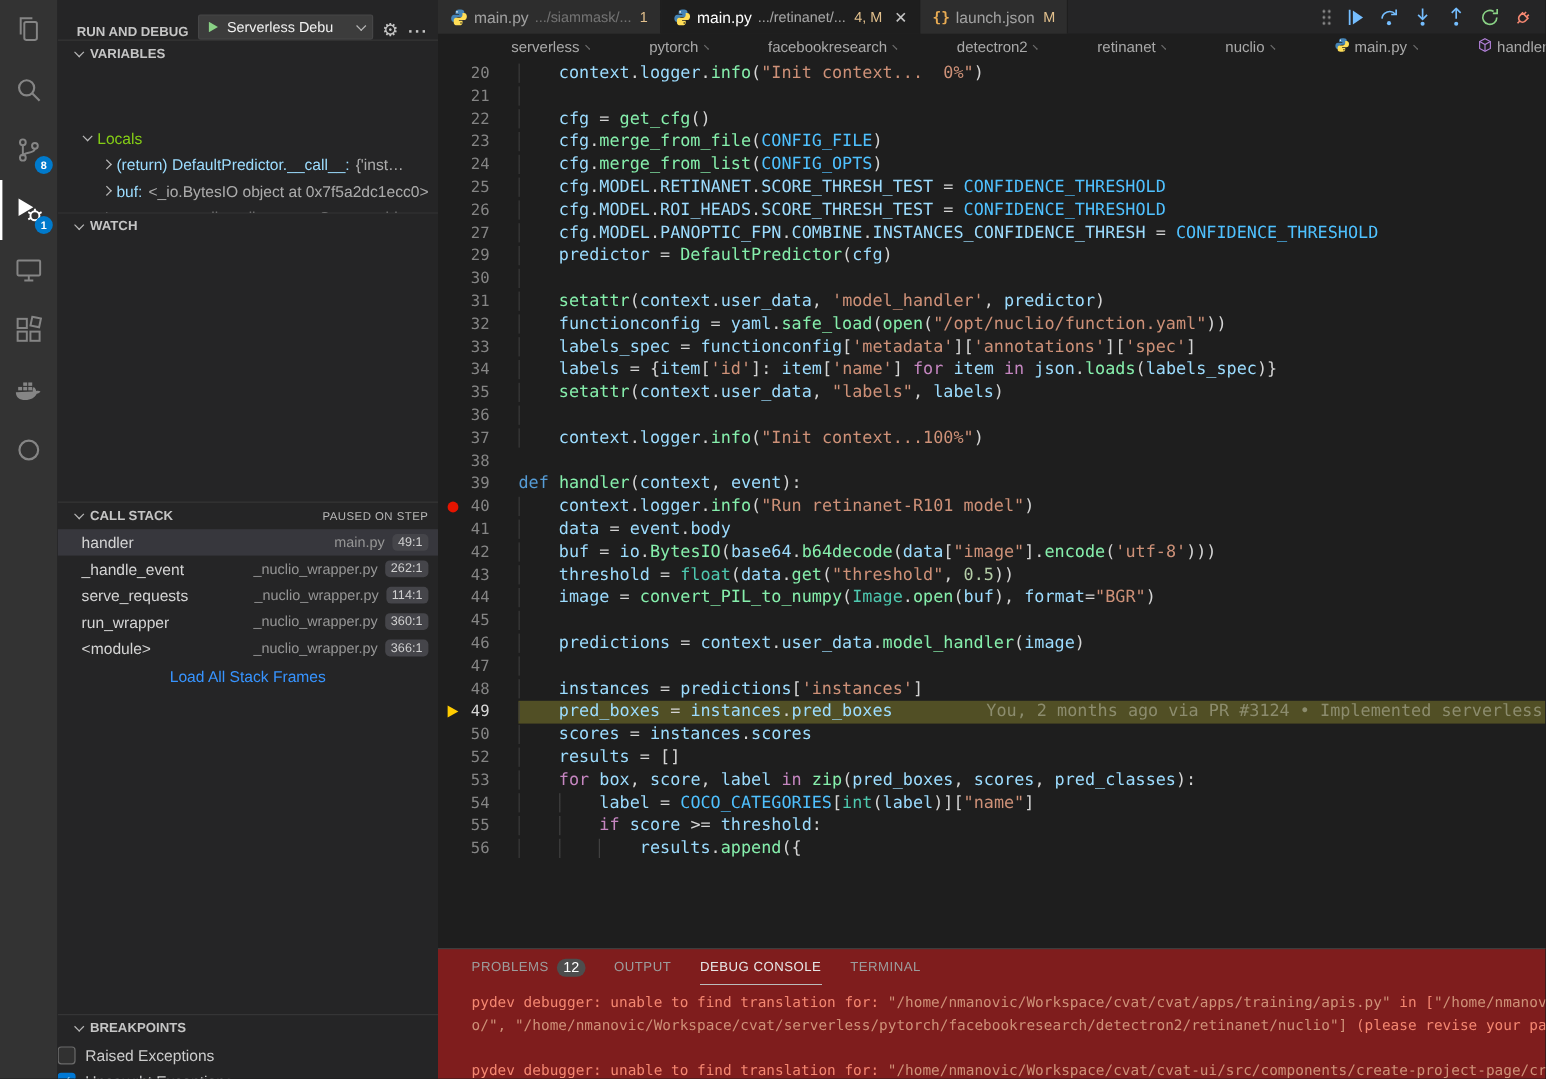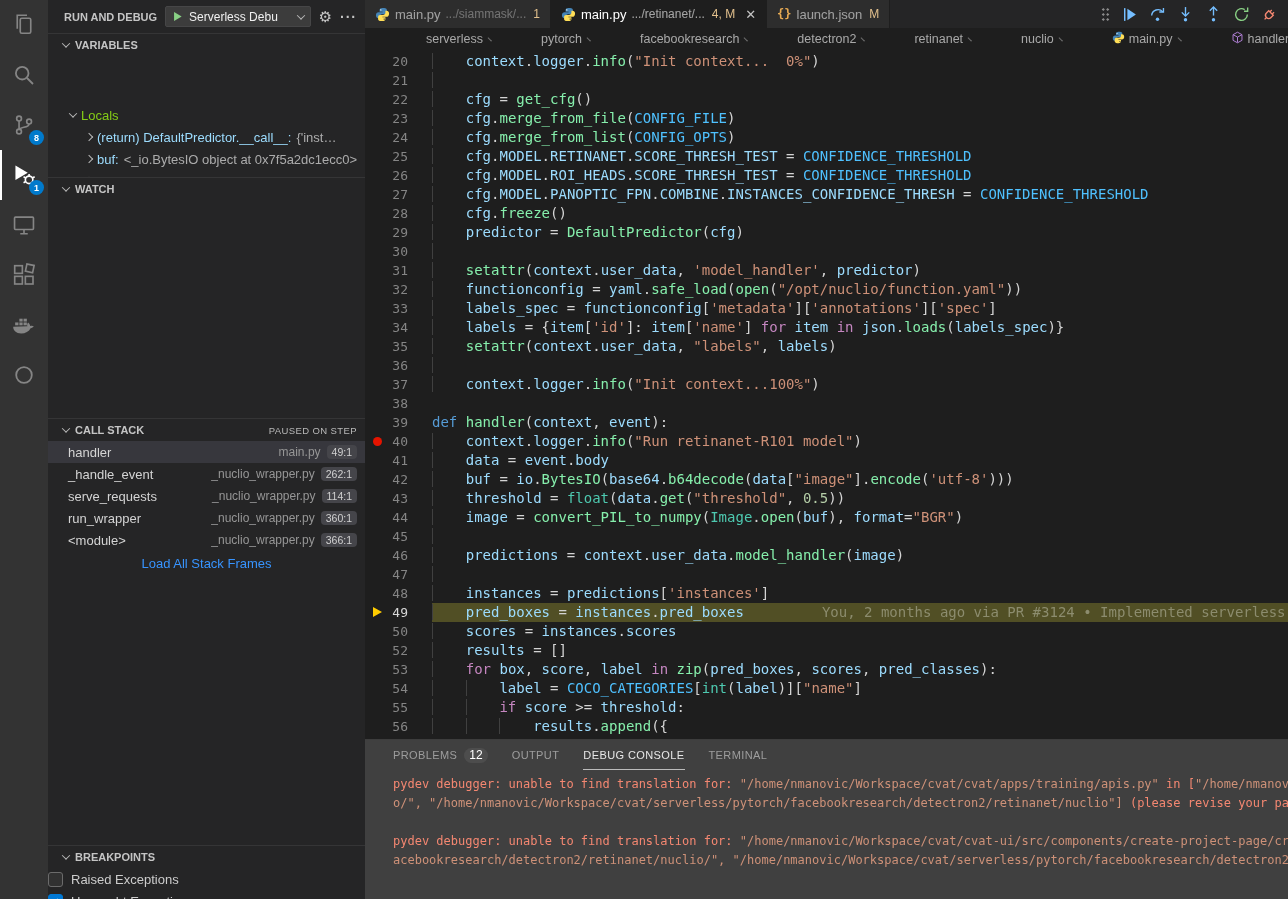--- a/index.html
+++ b/index.html
@@ -8,21 +8,21 @@
 
   
   .activitybar{width:48px;flex:none;background:#333333;display:flex;flex-direction:column;}
   .ab-item{height:50px;position:relative;display:flex;align-items:center;justify-content:center;color:#858585;cursor:pointer;}
   .ab-item.active{color:#ffffff;border-left:2px solid #ffffff;padding-right:2px;}
   .ab-ic svg{width:24px;height:24px;display:block;}
   .ab-badge{position:absolute;right:4px;bottom:5px;background:#007acc;color:#fff;font-size:9px;min-width:15px;height:15px;border-radius:50%;display:flex;align-items:center;justify-content:center;font-weight:700;}
 
   
   .sidebar{width:317px;flex:none;background:#252526;display:flex;flex-direction:column;overflow:hidden;font-size:13px;}
-  .sb-header{height:33px;flex:none;display:flex;align-items:center;gap:8px;padding:0 8px 0 16px;}
+  .sb-header{height:33px;flex:none;display:flex;align-items:flex-end;gap:8px;padding:0 8px 0 16px;}
   .sb-title{font-size:11px;font-weight:700;color:#c5c5c5;white-space:nowrap;}
   .cfg-dd{flex:1;min-width:0;height:21px;background:#3c3c3c;border:1px solid #464647;border-radius:2px;display:flex;align-items:center;gap:6px;padding:0 6px;font-size:12px;color:#f0f0f0;cursor:pointer;}
   .cfg-dd .lbl{flex:1;min-width:0;overflow:hidden;white-space:nowrap;}
   .gear{font-size:15px;color:#c5c5c5;cursor:pointer;line-height:1;}
   .more{font-size:14px;font-weight:700;color:#c5c5c5;cursor:pointer;letter-spacing:1px;line-height:1;}
 
   .chev-d,.chev-r{width:6px;height:6px;border-right:1.3px solid #b8b8b8;border-bottom:1.3px solid #b8b8b8;display:inline-block;flex:none;}
   .chev-d{transform:rotate(45deg) translate(-1px,-1px);}
   .chev-r{transform:rotate(-45deg);}
   .sep-chev{width:4.5px;height:4.5px;border-right:1.2px solid #6d6d6d;border-bottom:1.2px solid #6d6d6d;display:inline-block;transform:rotate(-45deg);margin:0 2px;}
@@ -81,21 +81,21 @@
   .cline.cur .gutter{color:#d7d7d7;}
   .ccode{flex:1;margin:0;white-space:pre;overflow:hidden;font:inherit;}
   .cline.cur .ccode{background:#514f25;}
   .guide{background:linear-gradient(#404040,#404040) left top/1px 100% no-repeat;}
   .blame{color:#8c8c6e;margin-left:78px;}
 
   .tk-k{color:#569cd6}.tk-c{color:#c586c0}.tk-f{color:#86efac}.tk-s{color:#ce9178}
   .tk-v{color:#9cdcfe}.tk-t{color:#4ec9b0}.tk-n{color:#b5cea8}.tk-p{color:#d4d4d4}.tk-C{color:#4fc1ff}
 
   
-  .panel{height:160px;flex:none;border-top:1px solid #3d3d3d;display:flex;flex-direction:column;background:#404040;}
+  .panel{height:109px;flex:none;border-top:1px solid #3d3d3d;display:flex;flex-direction:column;background:#7f1d1d;}
   .panel-tabs{height:30px;flex:none;display:flex;align-items:center;gap:24px;padding-left:28px;font-size:11px;letter-spacing:.4px;color:#9d9d9d;}
   .ptab{height:100%;display:flex;align-items:center;gap:7px;cursor:pointer;}
   .ptab.active{color:#e7e7e7;box-shadow:inset 0 -1px 0 #bbbbbb;}
   .pbadge{background:#4d4d4d;color:#ffffff;border-radius:9px;padding:0 5px;height:15px;line-height:15px;font-size:12px;letter-spacing:0;}
   .console{flex:1;overflow:hidden;padding:5px 0 0 28px;font:12px/19px "DejaVu Sans Mono",monospace;}
   .conline{height:19px;white-space:pre;overflow:hidden;}
   .ck-e{color:#f48771}.ck-s{color:#ce9178}
 </style>
 </head>
 <body>
@@ -488,26 +488,20 @@
           <pre class="ccode"><span class="guide">    </span><span class="tk-v">cfg</span><span class="tk-p">.</span><span class="tk-v">MODEL</span><span class="tk-p">.</span><span class="tk-v">ROI_HEADS</span><span class="tk-p">.</span><span class="tk-v">SCORE_THRESH_TEST</span><span class="tk-p"> = </span><span class="tk-C">CONFIDENCE_THRESHOLD</span></pre>
         </div>
         <div class="cline">
           <div class="gutter">
             <span class="lnum">27</span>
           </div>
           <pre class="ccode"><span class="guide">    </span><span class="tk-v">cfg</span><span class="tk-p">.</span><span class="tk-v">MODEL</span><span class="tk-p">.</span><span class="tk-v">PANOPTIC_FPN</span><span class="tk-p">.</span><span class="tk-v">COMBINE</span><span class="tk-p">.</span><span class="tk-v">INSTANCES_CONFIDENCE_THRESH</span><span class="tk-p"> = </span><span class="tk-C">CONFIDENCE_THRESHOLD</span></pre>
         </div>
         <div class="cline">
           <div class="gutter">
-            <span class="lnum">28</span>
-          </div>
-          <pre class="ccode"><span class="guide">    </span><span class="tk-v">cfg</span><span class="tk-p">.</span><span class="tk-f">freeze</span><span class="tk-p">()</span></pre>
-        </div>
-        <div class="cline">
-          <div class="gutter">
             <span class="lnum">29</span>
           </div>
           <pre class="ccode"><span class="guide">    </span><span class="tk-v">predictor</span><span class="tk-p"> = </span><span class="tk-f">DefaultPredictor</span><span class="tk-p">(</span><span class="tk-v">cfg</span><span class="tk-p">)</span></pre>
         </div>
         <div class="cline">
           <div class="gutter">
             <span class="lnum">30</span>
           </div>
           <pre class="ccode"><span class="guide">    </span></pre>
         </div>

